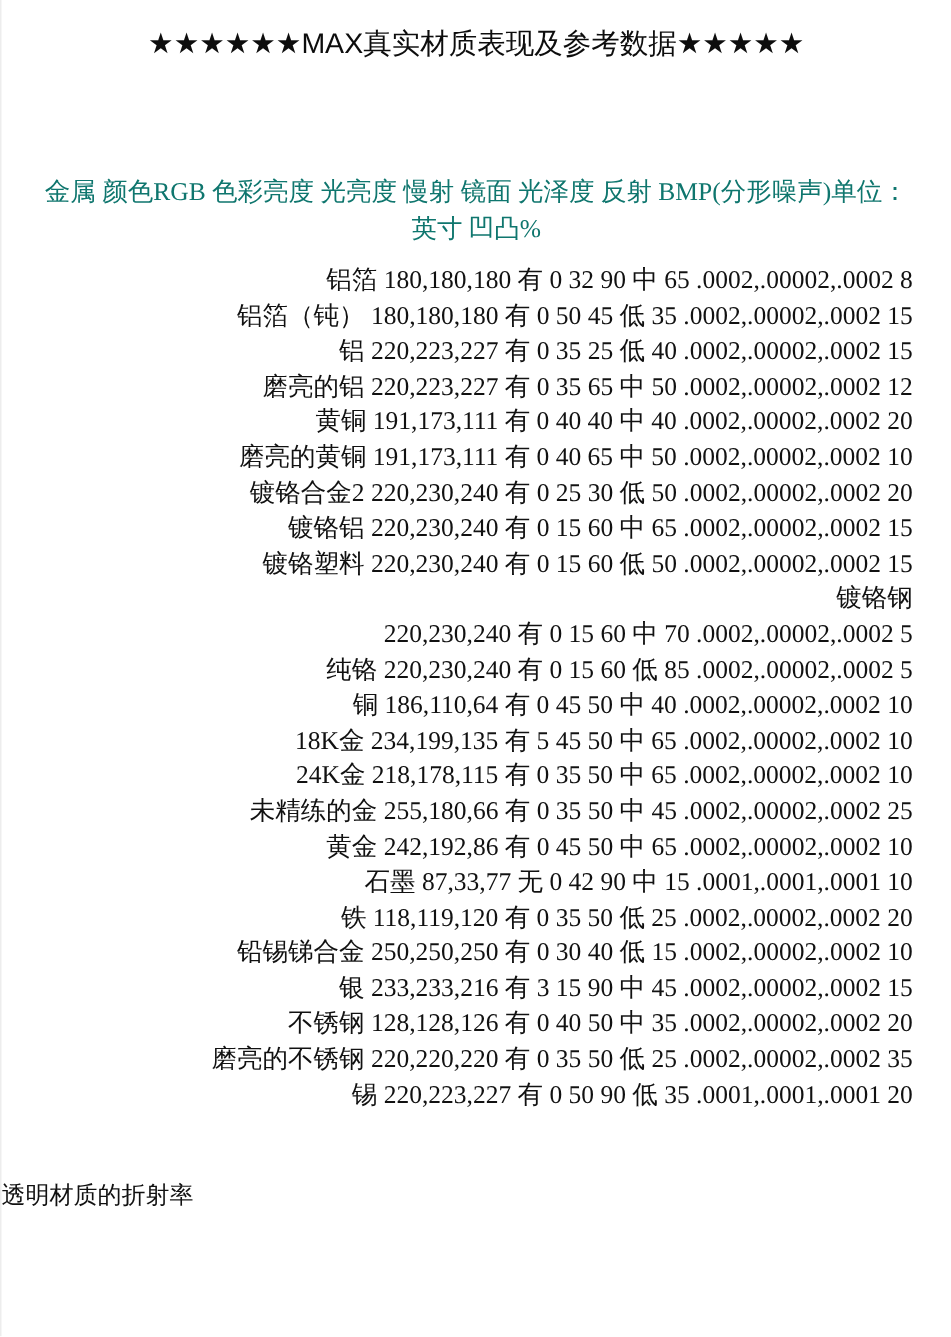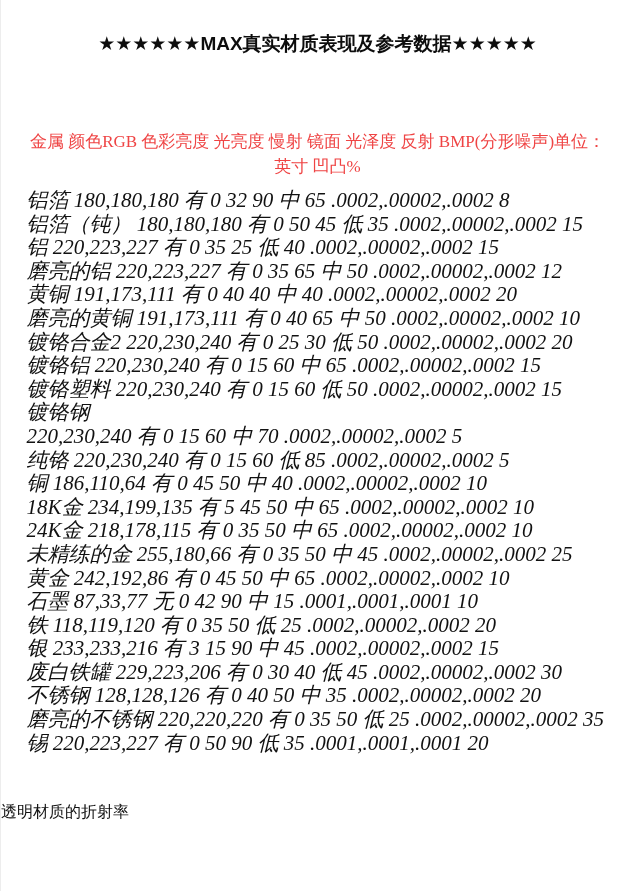--- a/index.html
+++ b/index.html
@@ -8,49 +8,48 @@
     width: 634px;
     height: 891px;
     background: #ffffff;
     border-left: 1px solid #ededed;
     box-sizing: border-box;
     overflow: hidden;
     color: #000000;
     font-family: "Liberation Serif", "DejaVu Serif", serif;
   }
   .title {
-    padding-top: 32px;
+    padding-top: 18px;
     text-align: center;
     font-family: "Liberation Sans", "DejaVu Sans", sans-serif;
-    font-weight: bold;
+    font-weight: normal;
     font-size: 19px;
     line-height: 24px;
     color: #0d0d0d;
   }
   .sheet {
     width: 582px;
     margin: 0 auto;
   }
   .table-header {
     margin-top: 74px;
     text-align: center;
     font-size: 17px;
     line-height: 24.5px;
-    color: #ef4444;
+    color: #0f766e;
   }
   .rows {
     margin-top: 10px;
   }
   .row {
-    text-align: left;
-    font-size: 21px;
+    text-align: right;
+    font-size: 17px;
     line-height: 23.6px;
     white-space: nowrap;
     color: #111111;
-    font-style: italic;
   }
   .footer {
     margin-top: 46px;
     text-align: left;
     font-size: 16px;
     line-height: 22px;
     color: #111111;
   }
 </style>
 </head>
@@ -74,22 +73,22 @@
         <div class="row">镀铬钢</div>
         <div class="row">220,230,240 有 0 15 60 中 70 .0002,.00002,.0002 5</div>
         <div class="row">纯铬 220,230,240 有 0 15 60 低 85 .0002,.00002,.0002 5</div>
         <div class="row">铜 186,110,64 有 0 45 50 中 40 .0002,.00002,.0002 10</div>
         <div class="row">18K金 234,199,135 有 5 45 50 中 65 .0002,.00002,.0002 10</div>
         <div class="row">24K金 218,178,115 有 0 35 50 中 65 .0002,.00002,.0002 10</div>
         <div class="row">未精练的金 255,180,66 有 0 35 50 中 45 .0002,.00002,.0002 25</div>
         <div class="row">黄金 242,192,86 有 0 45 50 中 65 .0002,.00002,.0002 10</div>
         <div class="row">石墨 87,33,77 无 0 42 90 中 15 .0001,.0001,.0001 10</div>
         <div class="row">铁 118,119,120 有 0 35 50 低 25 .0002,.00002,.0002 20</div>
+        <div class="row">铅锡锑合金 250,250,250 有 0 30 40 低 15 .0002,.00002,.0002 10</div>
         <div class="row">银 233,233,216 有 3 15 90 中 45 .0002,.00002,.0002 15</div>
-        <div class="row">废白铁罐 229,223,206 有 0 30 40 低 45 .0002,.00002,.0002 30</div>
         <div class="row">不锈钢 128,128,126 有 0 40 50 中 35 .0002,.00002,.0002 20</div>
         <div class="row">磨亮的不锈钢 220,220,220 有 0 35 50 低 25 .0002,.00002,.0002 35</div>
         <div class="row">锡 220,223,227 有 0 50 90 低 35 .0001,.0001,.0001 20</div>
       </div>
   </div>
 
   <div class="footer">透明材质的折射率</div>
 </div>
 
 </body></html>

